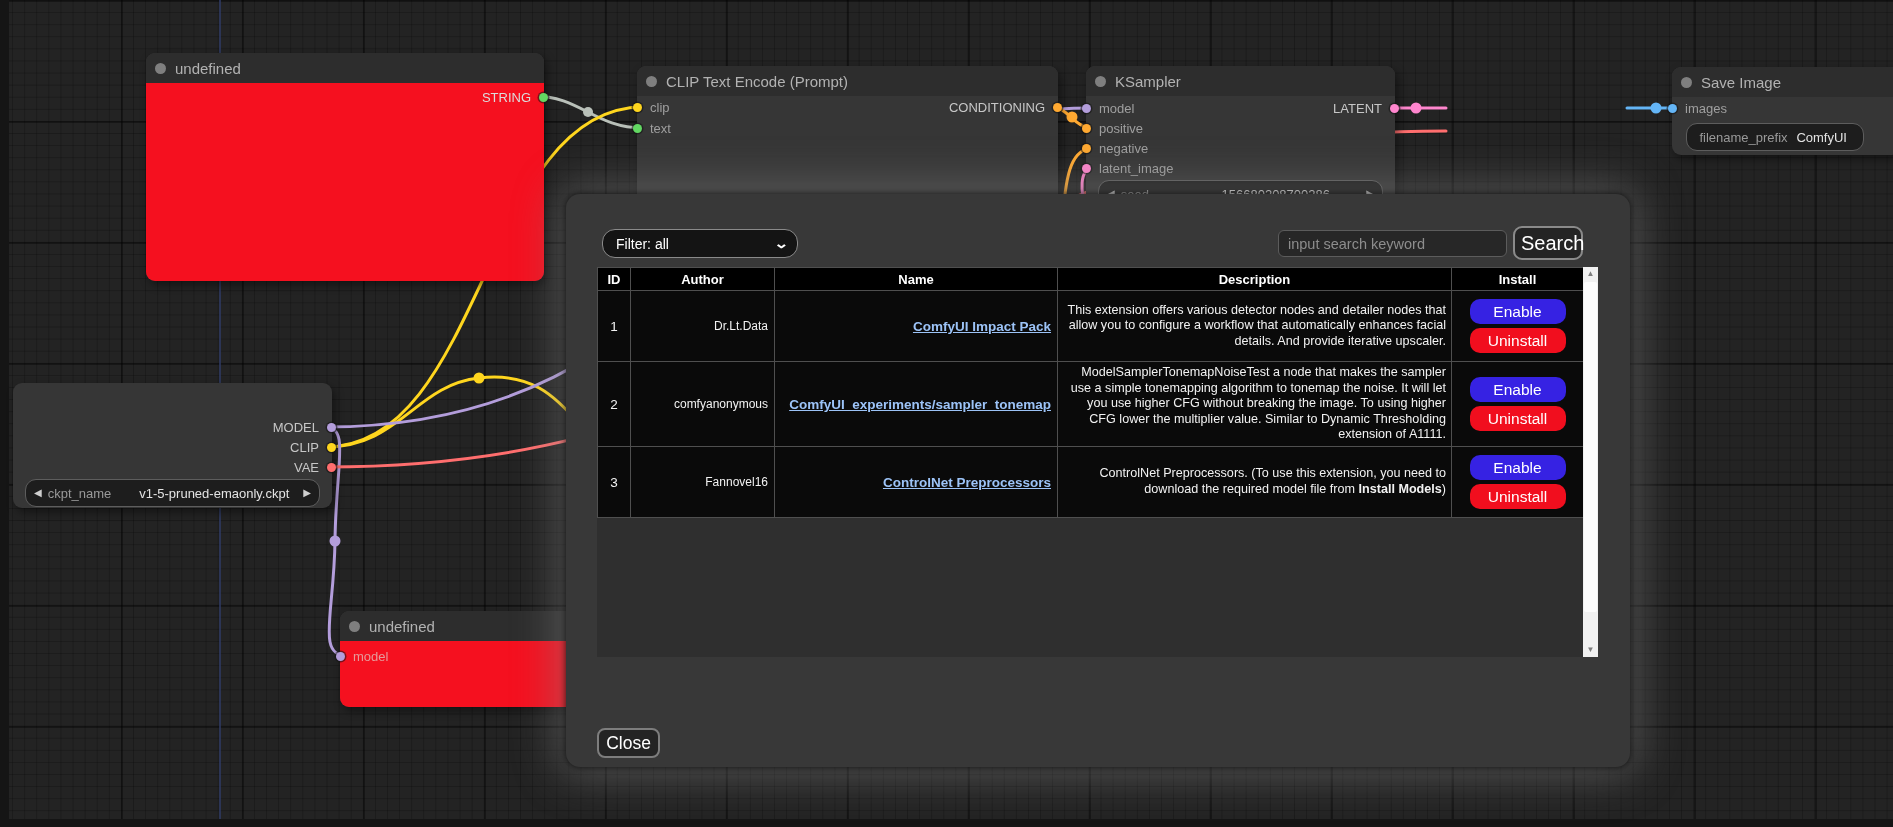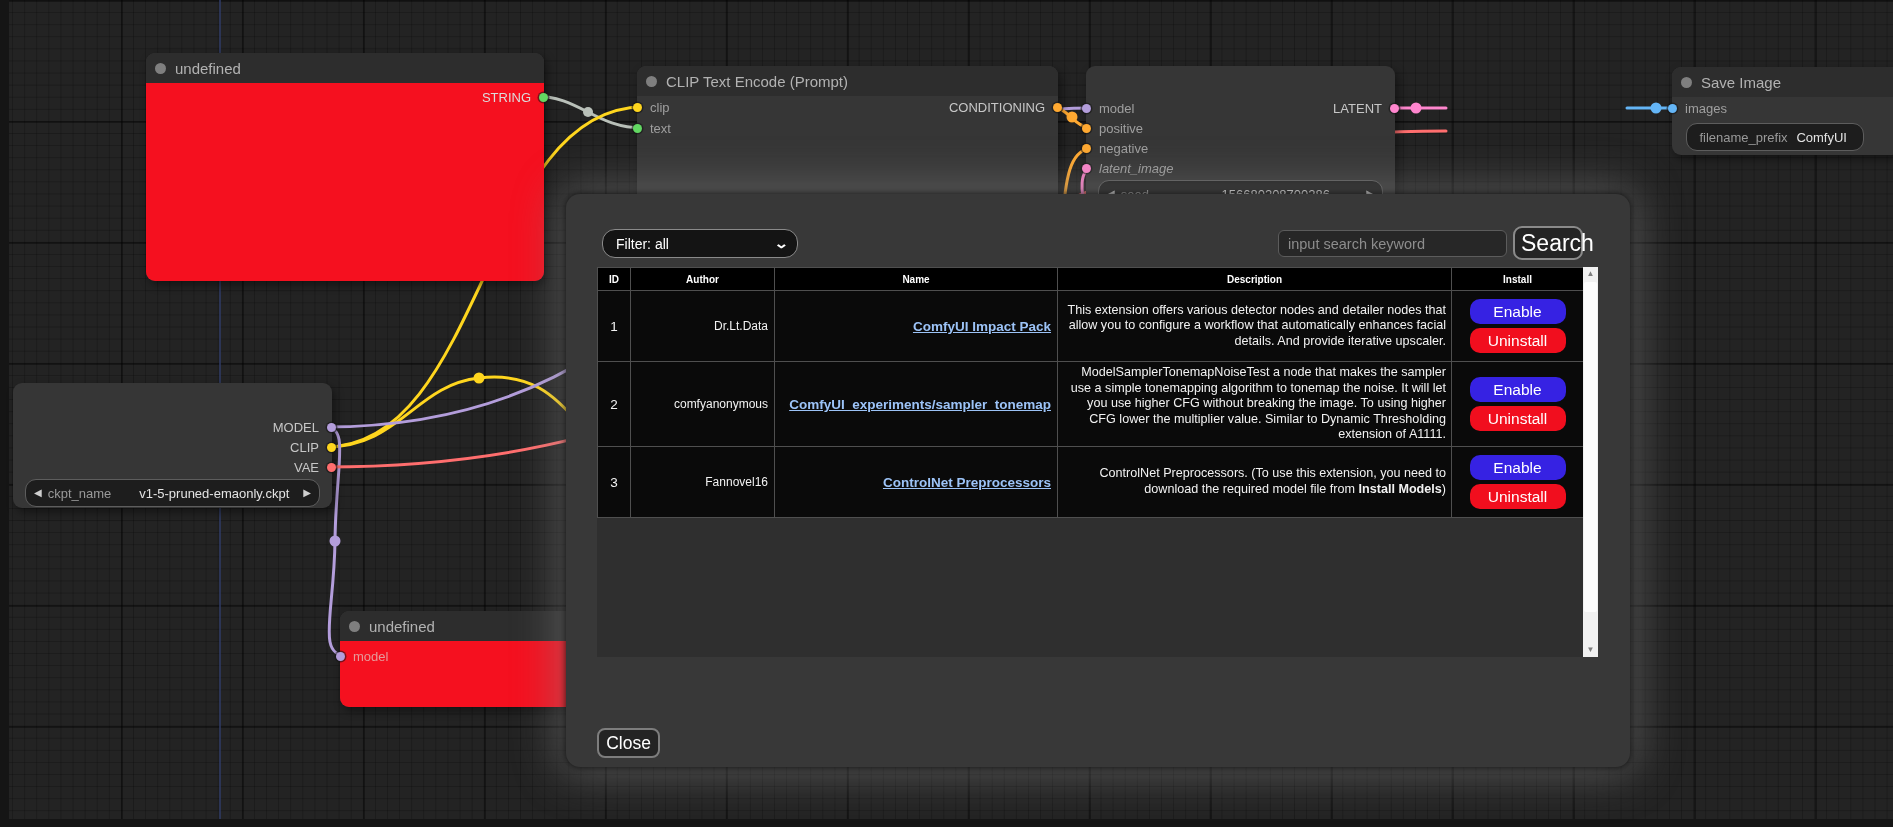--- a/index.html
+++ b/index.html
@@ -65,27 +65,27 @@
   }
   #filter-select .chev{margin-left:auto;font-size:13px;color:#fff;font-weight:bold;transform:scaleX(1.4);}
   #search-input{
     position:absolute;left:712px;top:36px;width:229px;height:27px;box-sizing:border-box;
     background:#272727;border:1px solid #5c5c5c;border-radius:6px;color:#ddd;
     font-size:14.5px;padding:0 9px;font-family:"Liberation Sans",sans-serif;outline:none;
   }
   #search-input::placeholder{color:#8d8d8d;}
   #search-button{
     position:absolute;left:947px;top:32px;width:70px;height:34px;
-    background:#242424;border:2px solid #8a8a8a;border-radius:9px;color:#fff;font-size:23px;
+    background:#242424;border:2px solid #8a8a8a;border-radius:9px;color:#fff;font-size:20px;
     font-family:"Liberation Sans",sans-serif;cursor:pointer;
   }
   #table-wrap{position:absolute;left:31px;top:73px;width:986px;height:390px;background:#2f2f2f;overflow:hidden;}
   table{border-collapse:collapse;width:986px;table-layout:fixed;}
   th,td{border:1.5px solid #4f4f4f;padding:2px 6px;box-sizing:border-box;}
-  th{background:#000;color:#fff;font-size:10px;height:23px;padding:1px 4px;}
+  th{background:#000;color:#fff;font-size:13px;height:23px;padding:1px 4px;}
   td{background:#0a0a0a;color:#f2f2f2;vertical-align:middle;text-align:right;}
   col.c-id{width:33px;} col.c-author{width:144px;} col.c-name{width:283px;}
   col.c-desc{width:394px;} col.c-install{width:132px;}
   td.id-cell{text-align:center;font-size:13.5px;}
   td.author-cell{font-size:12px;}
   td.name-cell a{color:#9cc3f7;font-weight:bold;font-size:13.5px;text-decoration:underline;cursor:pointer;}
   td.desc-cell{font-size:12.6px;line-height:1.24;padding:3px 5px;}
   td.install-cell{text-align:center;padding:4px 0;}
   .row-btn{display:block;width:96px;height:25px;margin:4px auto;border:none;border-radius:10px;
     color:#fff;font-size:15.5px;font-family:"Liberation Sans",sans-serif;cursor:pointer;line-height:23px;}
@@ -163,33 +163,37 @@
       <span class="dot c-text"></span>
       <span>text</span>
     </div>
     <div class="slot out" style="top:31px;">
       <span>CONDITIONING</span>
       <span class="dot c-cond"></span>
     </div>
   </div>
 
   <div class="node" style="left:1086px;top:66px;width:309px;height:150px;">
+    <div class="node-header">
+      <span class="node-title-dot"></span>
+      <span class="node-title">KSampler</span>
+    </div>
     <div class="slot in" style="top:32px;">
       <span class="dot c-model"></span>
       <span>model</span>
     </div>
     <div class="slot in" style="top:52px;">
       <span class="dot c-cond"></span>
       <span>positive</span>
     </div>
     <div class="slot in" style="top:72px;text-align:right;">
       <span class="dot c-cond"></span>
       <span>negative</span>
     </div>
-    <div class="slot in" style="top:92px;font-style:italic;">
+    <div class="slot in" style="top:92px;">
       <span class="dot c-latent"></span>
       <span>latent_image</span>
     </div>
     <div class="slot out" style="top:32px;">
       <span>LATENT</span>
       <span class="dot c-latent"></span>
     </div>
     <div class="widget" style="left:12px;right:12px;top:114px;">
       <span class="arrow">◀</span>
       <span class="wname">seed</span>

